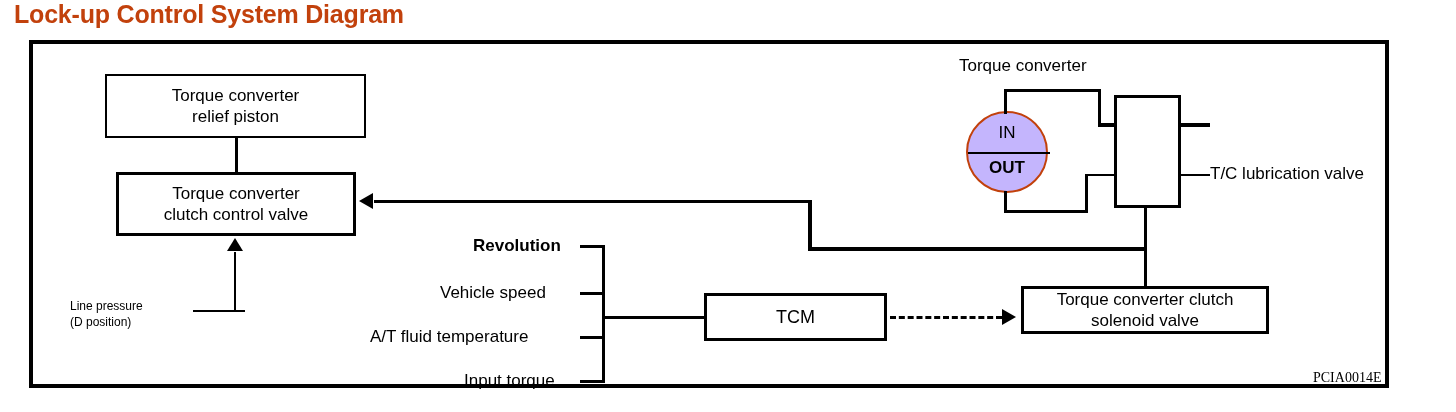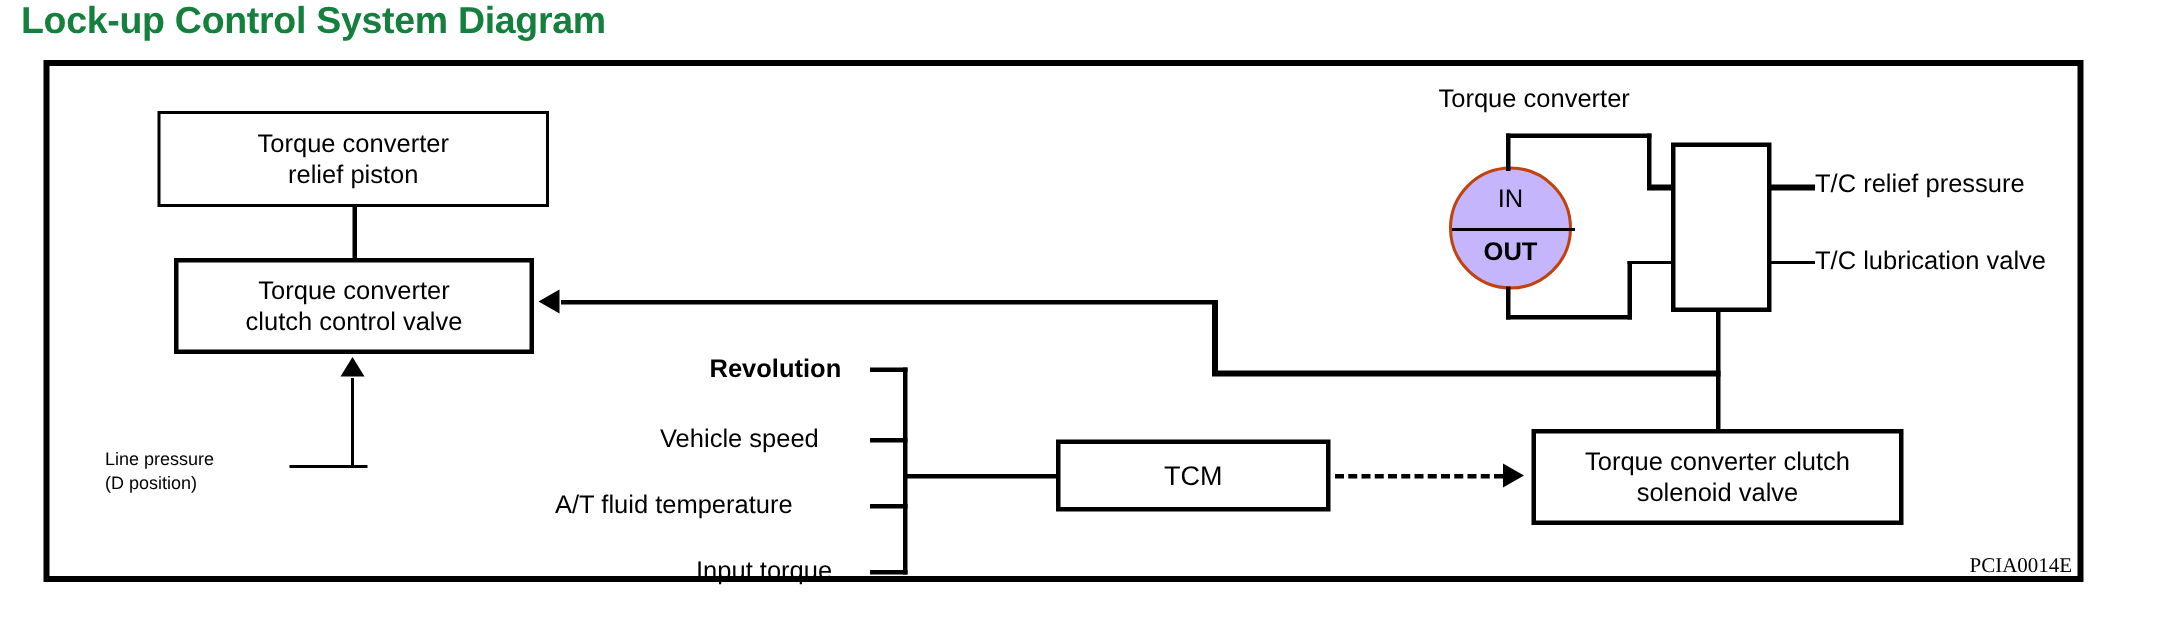--- a/index.html
+++ b/index.html
@@ -17,21 +17,21 @@
     background: #ffffff;
     overflow: hidden;
   }
   
   .title {
     position: absolute;
     left: 14px;
     top: 0px;
     font-size: 25px;
     font-weight: bold;
-    color: #15803d;
+    color: #c2410c;
     letter-spacing: -0.2px;
     white-space: nowrap;
   }
   
   .frame {
     position: absolute;
     left: 29px;
     top: 40px;
     width: 1360px;
     height: 348px;
@@ -169,21 +169,21 @@
 
   <div class="ln" style="left:602px; top:316px; width:104px; height:3px;"></div>
 
   <div class="box box-thick" style="left:704px; top:293px; width:183px; height:48px; font-size:18px;">
     <div>TCM</div>
   </div>
 
   <div class="dashed" style="left:890px; top:316px; width:112px;"></div>
   <div class="arrow-right" style="left:1002px; top:309px;"></div>
 
-  <div class="box box-thick" style="left:1021px; top:286px; width:248px; height:64px; font-size:17px;">
+  <div class="box box-thick" style="left:1021px; top:286px; width:248px; height:48px; font-size:17px;">
     <div>
       <div>Torque converter clutch</div>
       <div>solenoid valve</div>
     </div>
   </div>
 
   <div class="ln" style="left:1144px; top:206px; width:3px; height:82px;"></div>
 
   <div class="ln" style="left:808px; top:247px; width:339px; height:4px;"></div>
 
@@ -212,20 +212,19 @@
 
   <div class="ln" style="left:1004px; top:210px; width:84px; height:3px;"></div>
 
   <div class="ln" style="left:1085px; top:174px; width:3px; height:39px;"></div>
 
   <div class="ln" style="left:1085px; top:174px; width:32px; height:2px;"></div>
 
   <div class="box box-thick" style="left:1114px; top:95px; width:67px; height:113px;"></div>
 
   <div class="ln" style="left:1180px; top:123px; width:30px; height:4px;"></div>
-  <div class="lbl" style="left:1210px; top:113px; font-size:17px;">T/C relief pressure</div>
 
   <div class="ln" style="left:1180px; top:174px; width:30px; height:2px;"></div>
   <div class="lbl" style="left:1210px; top:164px; font-size:17px;">T/C lubrication valve</div>
 
   <div class="partno" style="left:1313px; top:370px; font-size:14px;">PCIA0014E</div>
 
 </div>
 
 </body></html>

